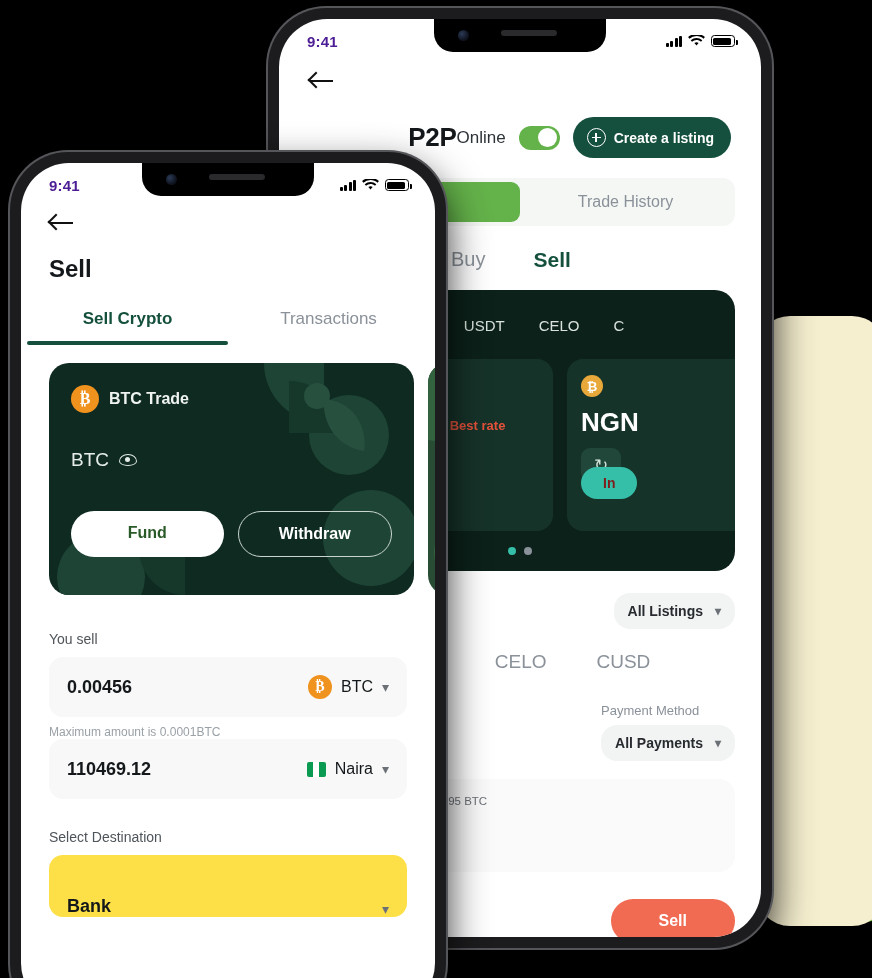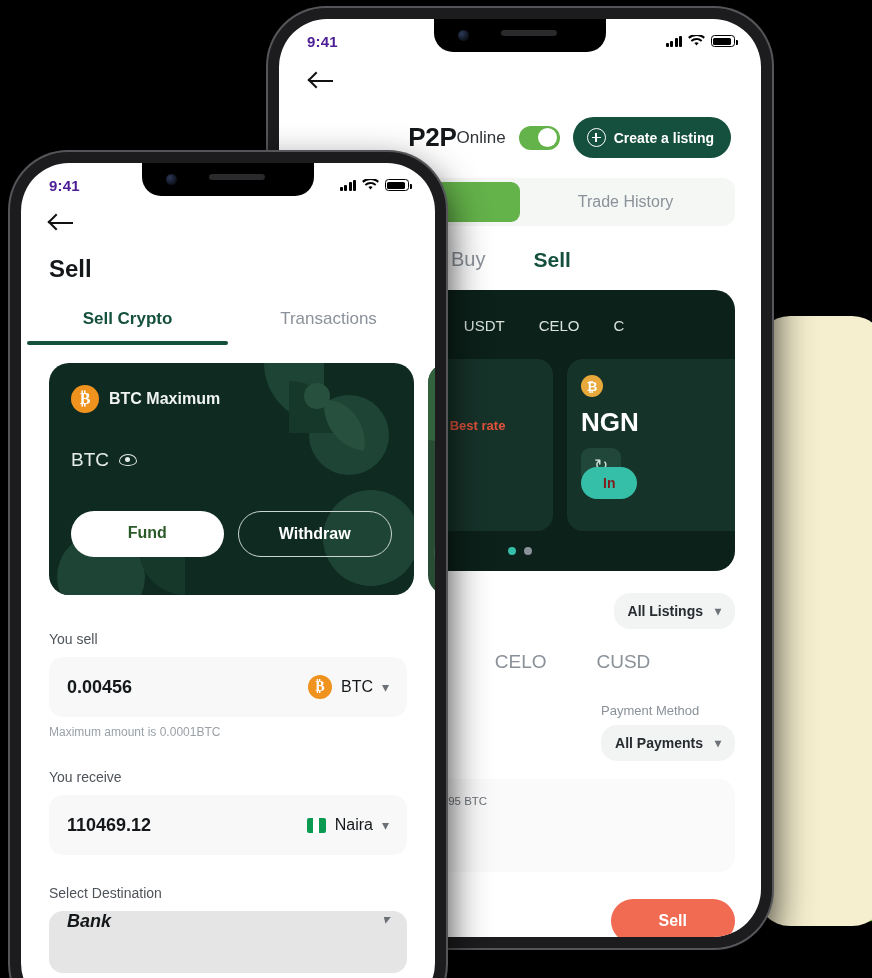--- a/index.html
+++ b/index.html
@@ -303,22 +303,22 @@
   .fval { font-size:18px; font-weight:700; color:#14181b; }
   .fright { display:flex; align-items:center; gap:9px; }
   .fcur { font-size:16px; color:#14181b; }
   .fchev { font-size:14px; color:#6b7177; }
   .hintline { font-size:12px; color:#9aa1a7; margin-top: 8px; }
   .ngflag { width:19px; height:15px; display:flex; border-radius:2px; overflow:hidden; }
   .ngflag i { flex:1; }
   .ngflag i:nth-child(1){ background:#0B9A52; }
   .ngflag i:nth-child(2){ background:#fff; }
   .ngflag i:nth-child(3){ background:#0B9A52; }
-  .sel-field { background:#e5e5e5; border-radius:14px; height:62px; display:flex;
-               align-items:flex-start; justify-content:space-between; padding:0 18px;font-style:italic; }
+  .sel-field { background:#fde047; border-radius:14px; height:62px; display:flex;
+               align-items:flex-end; justify-content:space-between; padding:0 18px; }
 </style>
 </head>
 <body>
 
 <div id="stage">
 
   <div class="bg-green-card"></div>
   <div class="bg-cream-card"></div>
 
   <div class="phone" id="phone-back">
@@ -500,21 +500,21 @@
               <path d="M215 0h60v60a60 60 0 0 1-60-60z"></path>
               <path d="M240 18a52 52 0 0 1 52 52h-52z" fill="#16382B"></path>
               <circle cx="268" cy="33" r="13" fill="#27503F"></circle>
               <path d="M275 36c28 2 44 26 40 52-26-4-42-26-40-52z" fill="#27503F"></path>
               <circle cx="52" cy="214" r="44"></circle>
               <path d="M90 186h46v46a46 46 0 0 1-46-46z" fill="#16382B"></path>
             </g>
           </svg>
           <div class="wc-head">
             <div class="btc-badge">₿</div>
-            <div class="wc-name">BTC Maximum</div>
+            <div class="wc-name">BTC Trade</div>
           </div>
           <div class="wc-balrow">
             <div class="wc-unit">BTC</div>
             <div class="eye"></div>
           </div>
           <div class="wc-btns">
             <div class="wc-btn solid">Fund</div>
             <div class="wc-btn outline">Withdraw</div>
           </div>
         </div>
@@ -533,21 +533,20 @@
         <div class="field">
           <div class="fval">0.00456</div>
           <div class="fright">
             <div class="btc-badge" style="width:24px;height:24px;font-size:14px;">₿</div>
             <span class="fcur">BTC</span>
             <span class="fchev">▾</span>
           </div>
         </div>
         <div class="hintline">Maximum amount is 0.0001BTC</div>
 
-        <div class="flabel" style="margin-top:30px;">You receive</div>
         <div class="field">
           <div class="fval">110469.12</div>
           <div class="fright">
             <span class="ngflag">
                 <i></i>
                 <i></i>
                 <i></i>
               </span>
             <span class="fcur">Naira</span>
             <span class="fchev">▾</span>

